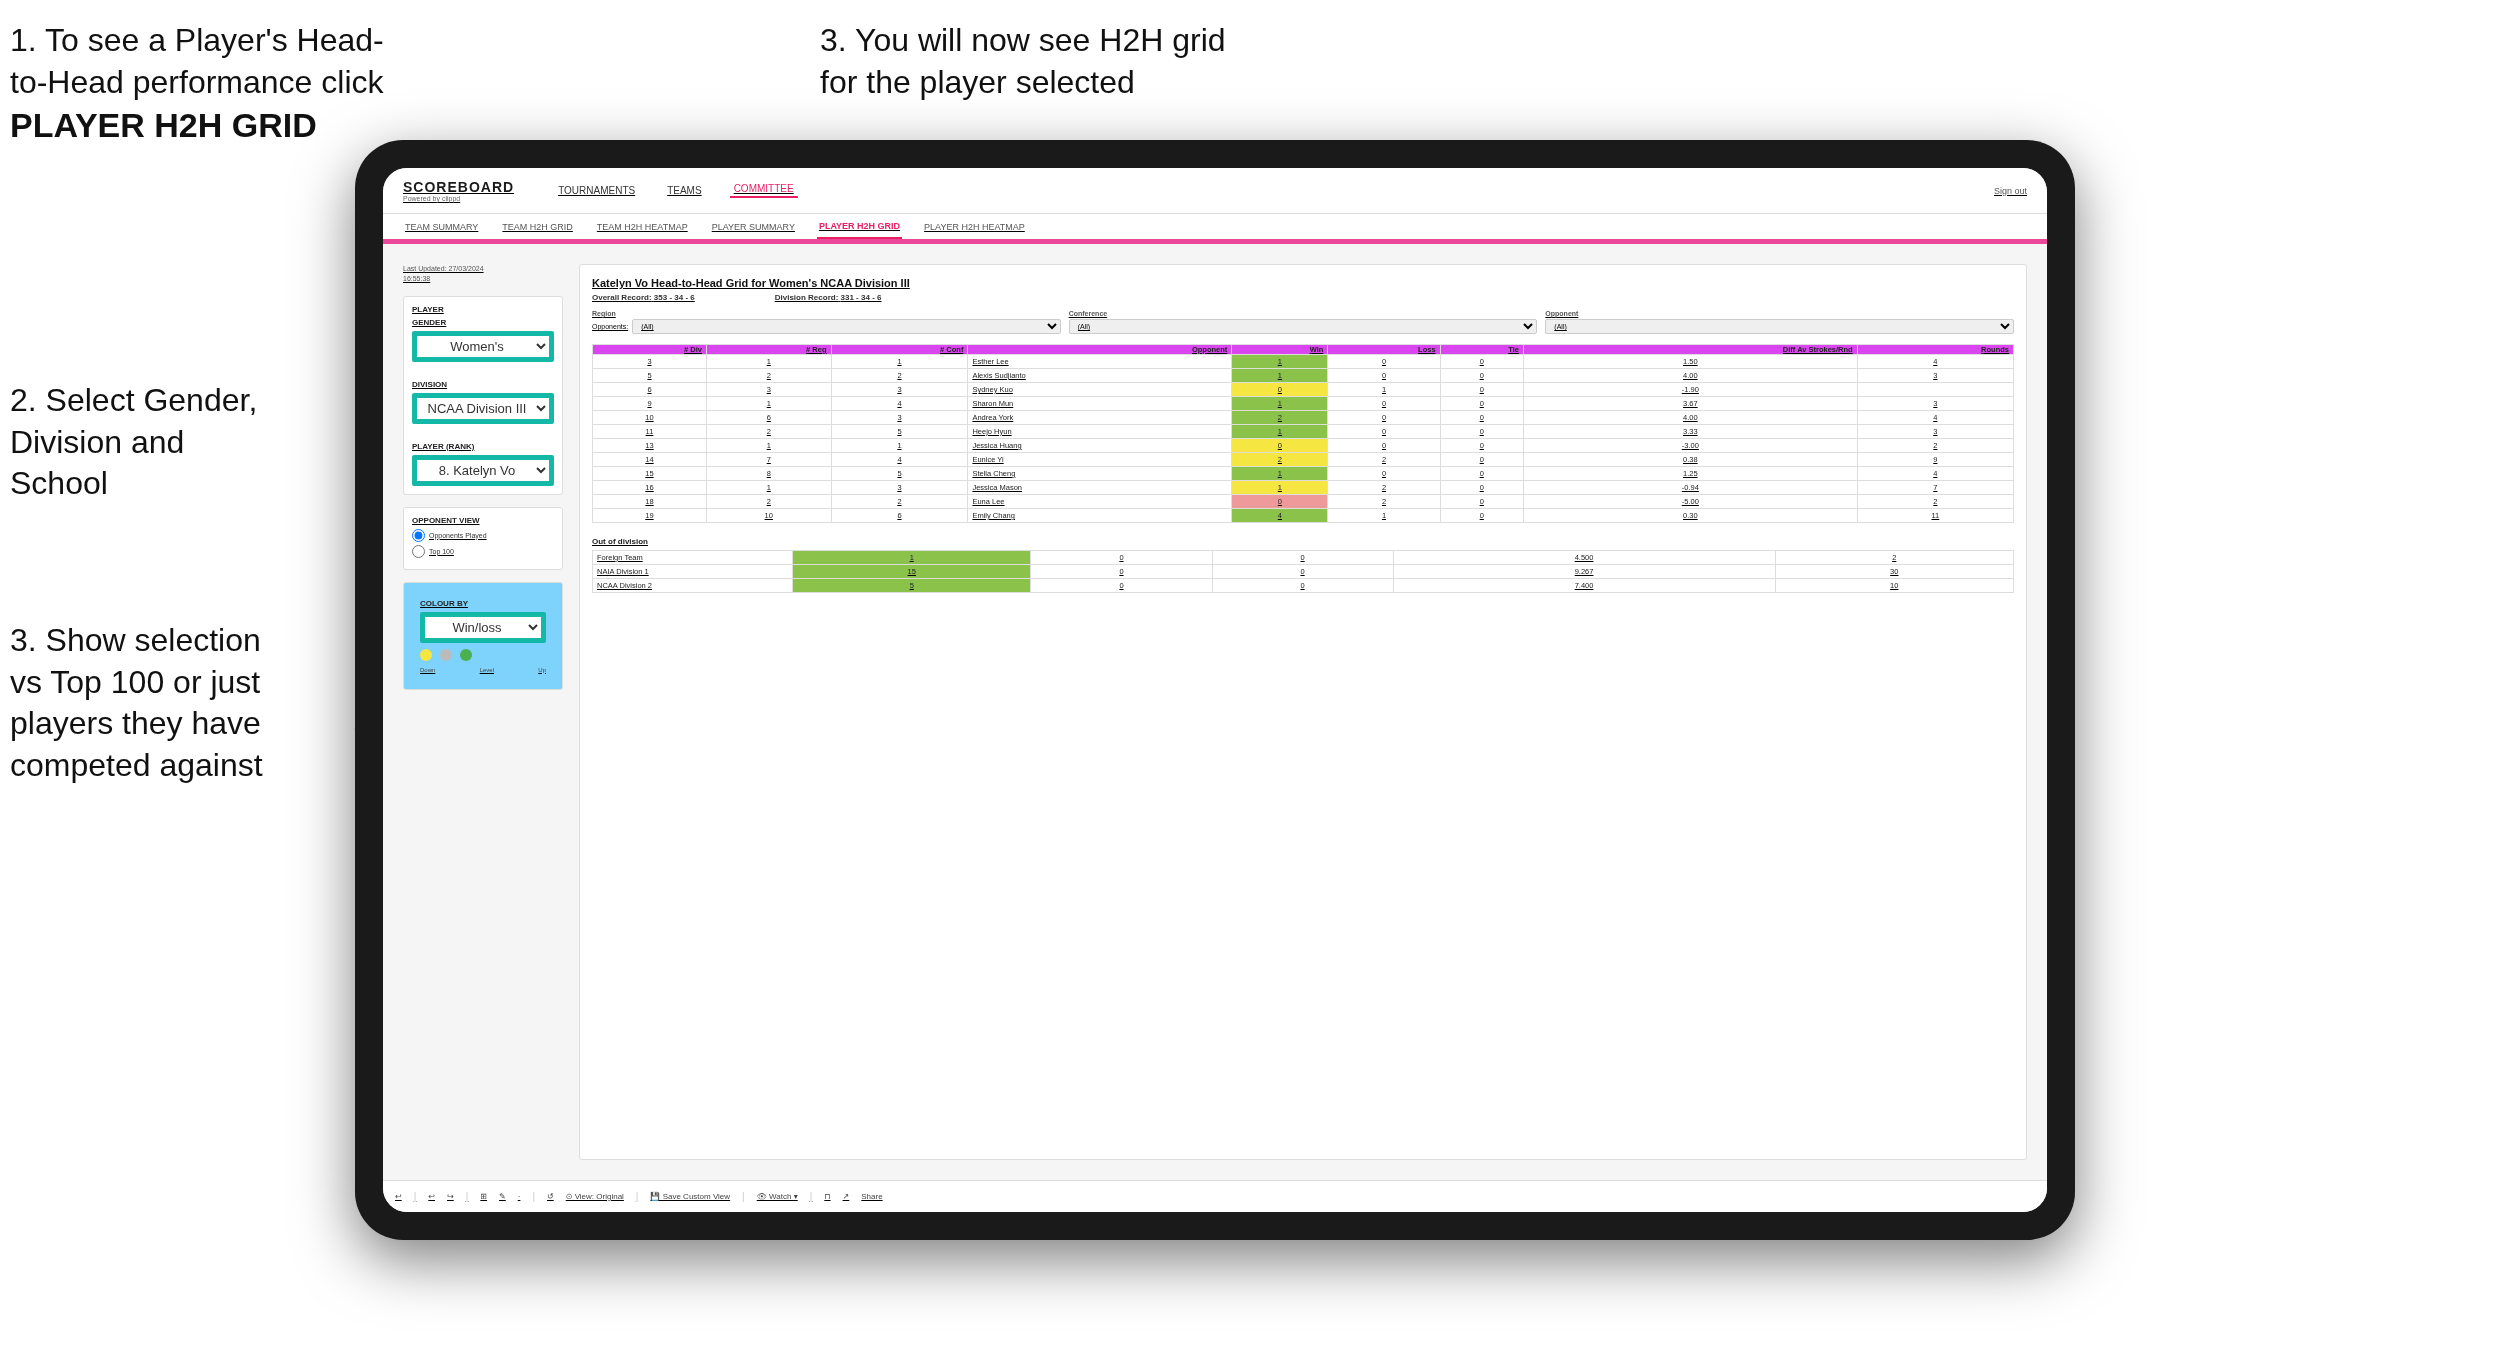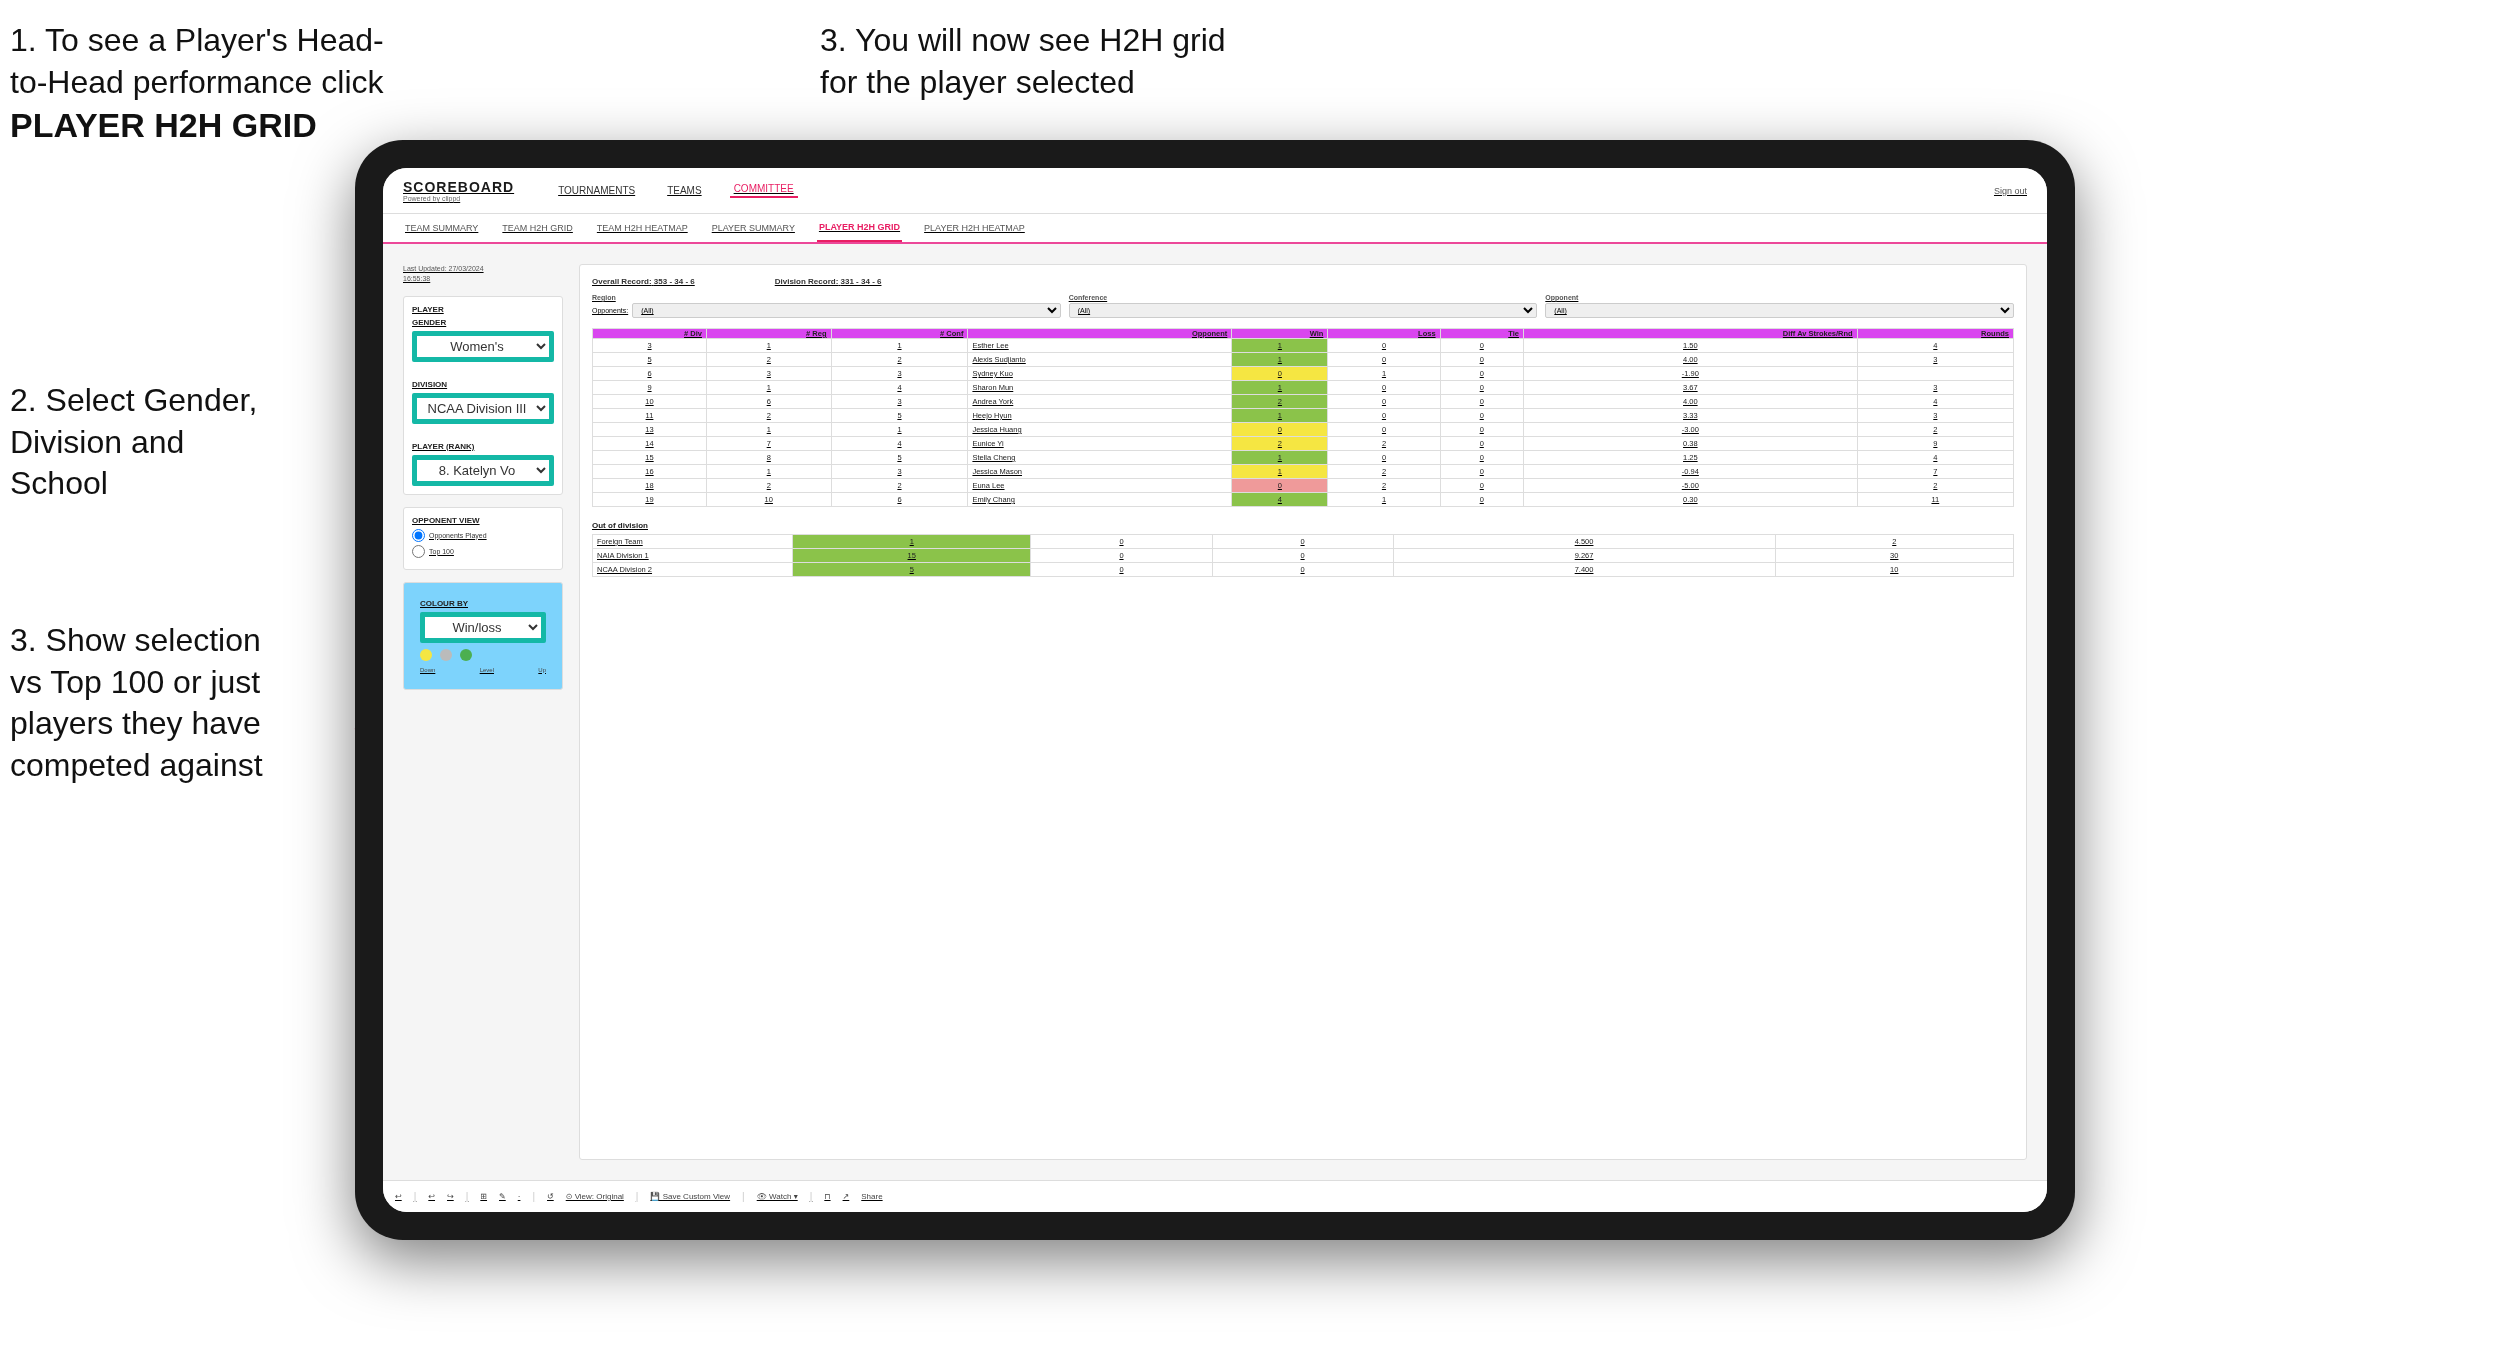--- a/index.html
+++ b/index.html
@@ -125,21 +125,21 @@
     }
     .nav-spacer { flex: 1; }
     .sign-out {
       font-size: 9px;
       color: #555;
     }
 
     
     .sub-nav {
       background: #ffffff;
-      border-bottom: 2px solid #ec4899;
+      border-bottom: 5px solid #ec4899;
       padding: 0 20px;
       display: flex;
       align-items: center;
       height: 30px;
       gap: 20px;
     }
     .sub-nav-item {
       font-size: 9px;
       color: #555;
       cursor: pointer;
@@ -447,20 +447,21 @@
           </div>
           <div class="colour-labels">
             <span>Down</span>
             <span>Level</span>
             <span>Up</span>
           </div>
         </div>
       </div>
 
       <div class="h2h-area">
+        <div class="h2h-title">Katelyn Vo Head-to-Head Grid for Women's NCAA Division III</div>
         <div class="h2h-records">
           <div class="record-text">
             <span>Overall Record:</span> <span>353 - 34 - 6</span>
           </div>
           <div class="record-text">
             <span>Division Record:</span> <span>331 - 34 - 6</span>
           </div>
         </div>
 
         <div class="filter-row">

